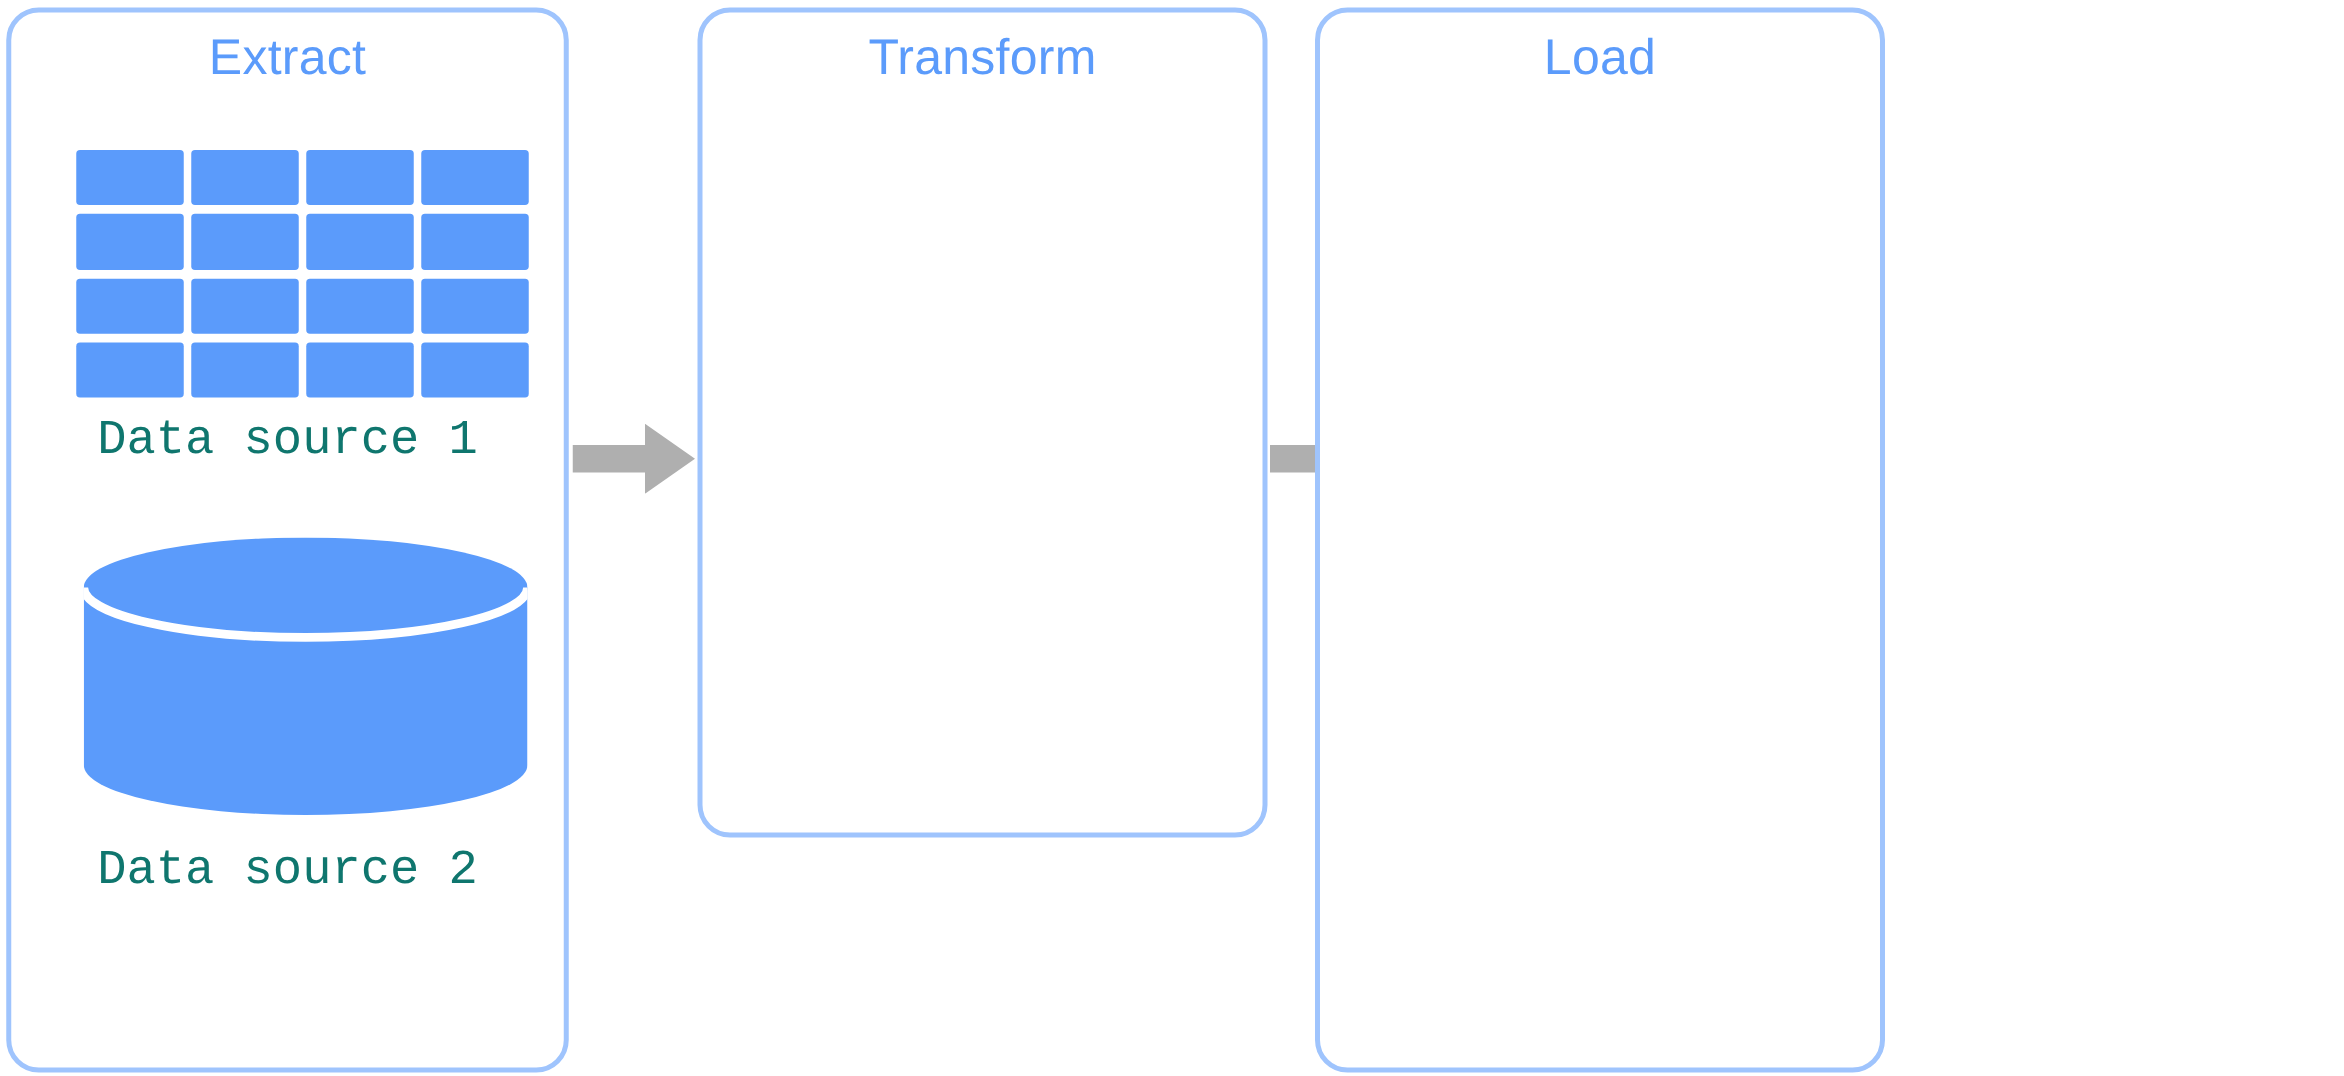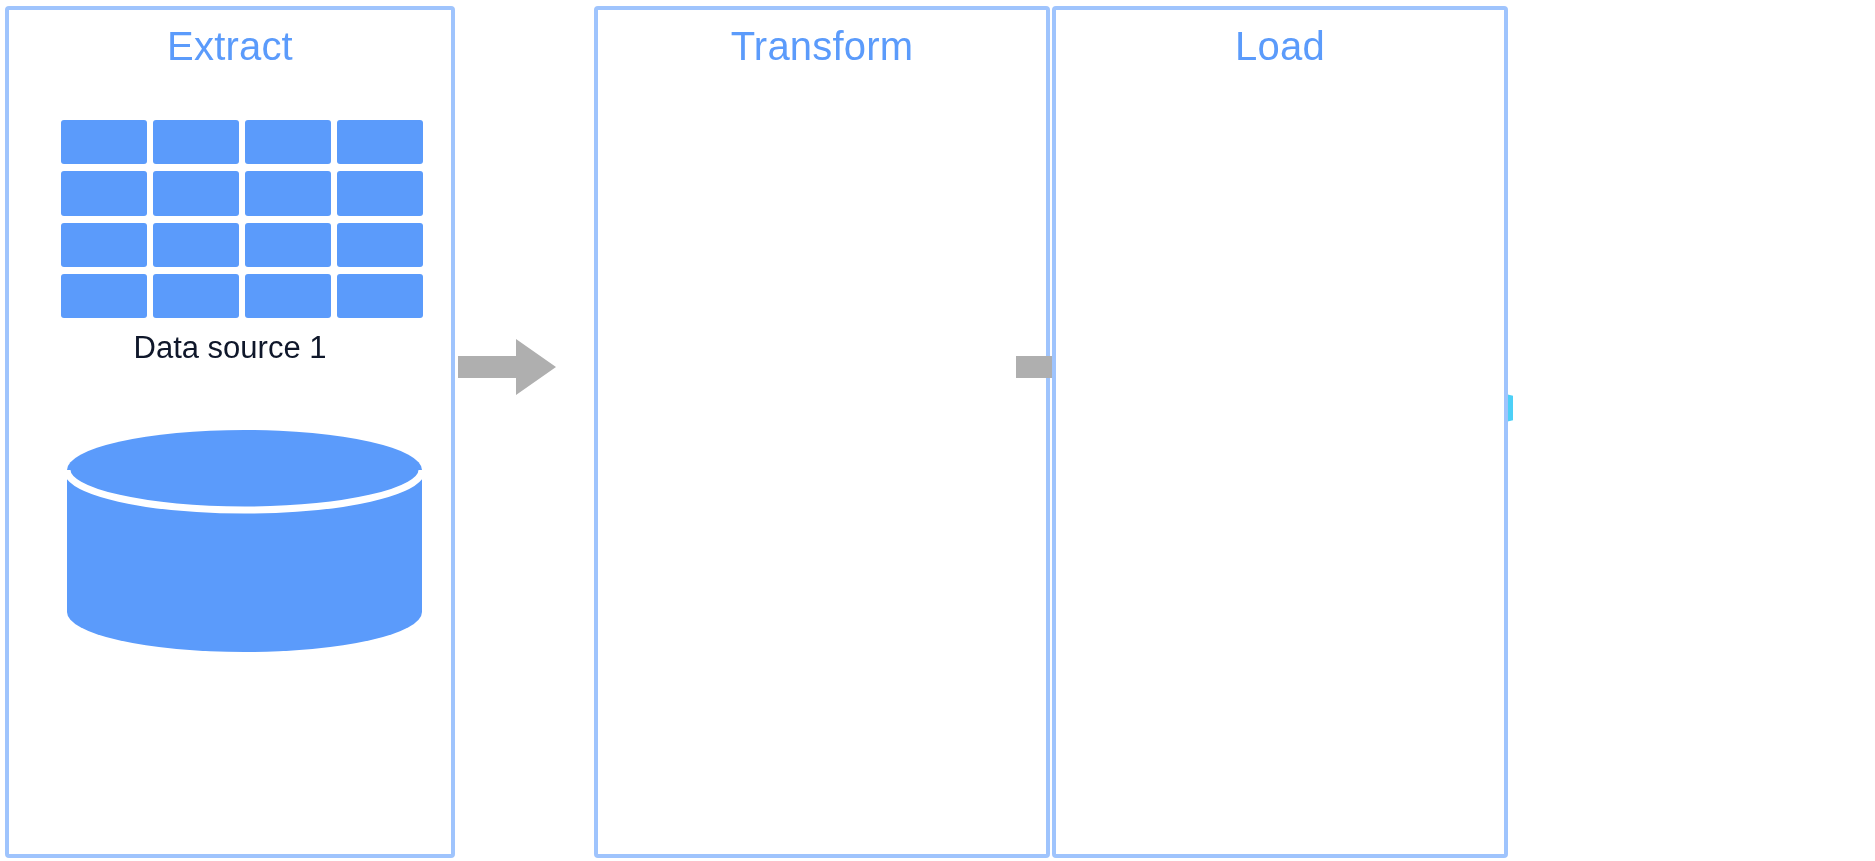--- a/index.html
+++ b/index.html
@@ -17,24 +17,24 @@
     background: #ffffff;
     overflow: hidden;
   }
 
   
   .panel {
     position: absolute;
     box-sizing: border-box;
     background: #ffffff;
     border: 4px solid #9FC4FD;
-    border-radius: 4px;
+    border-radius: 26px;
   }
   #panel-extract   { left: 5px;    top: 6px;  width: 450px; height: 852px; }
-  #panel-transform { left: 558px;  top: 6px;  width: 456px; height: 852px; margin-left: 36px; }
+  #panel-transform { left: 558px;  top: 6px;  width: 456px; height: 664px; }
   #panel-load      { left: 1052px; top: 6px;  width: 456px; height: 852px; }
 
   .panel-title {
     position: absolute;
     left: 0;
     right: 0;
     top: 14px;
     text-align: center;
     color: #5B9BFB;
     font-size: 40px;
@@ -59,25 +59,26 @@
   .grid-cell {
     background: #5B9BFB;
     border-radius: 3px;
   }
 
   .shape-label {
     position: absolute;
     left: 0;
     right: 0;
     text-align: center;
-    color: #0f172a;
-    font-size: 31px;
+    color: #0f766e;
+    font-size: 39px;
     font-weight: 400;
     line-height: 1.28;
     white-space: pre-line;
+    font-family: Liberation Mono, monospace;
   }
   #label-data-source-1 { top: 318px; }
   #label-data-source-2 { top: 662px; }
   #label-transformation-engine { top: 468px; }
 
   
   .cylinder {
     position: absolute;
   }
   .cylinder svg {
@@ -148,20 +149,21 @@
     <div class="shape-label" id="label-data-source-1">Data source 1</div>
 
     <div class="cylinder" id="cylinder-source2">
       <svg viewBox="0 0 355 222" xmlns="http://www.w3.org/2000/svg">
         <path d="M0,40 L0,182 A177.5,40 0 0 0 355,182 L355,40 Z" fill="#5B9BFB"></path>
         <ellipse cx="177.5" cy="40" rx="177.5" ry="40" fill="#5B9BFB"></ellipse>
         <path d="M0,40 A177.5,40 0 0 0 355,40" fill="none" stroke="#FFFFFF" stroke-width="7"></path>
       </svg>
     </div>
 
+    <div class="shape-label" id="label-data-source-2">Data source 2</div>
   </div>
 
   <div class="arrow" id="arrow-extract-transform">
     <svg viewBox="0 0 98 56" xmlns="http://www.w3.org/2000/svg">
       <path d="M0,17 L58,17 L58,0 L98,28 L58,56 L58,39 L0,39 Z" fill="#AFAFAF"></path>
     </svg>
   </div>
 
   <div class="panel" id="panel-transform">
     <div class="panel-title">Transform</div>

